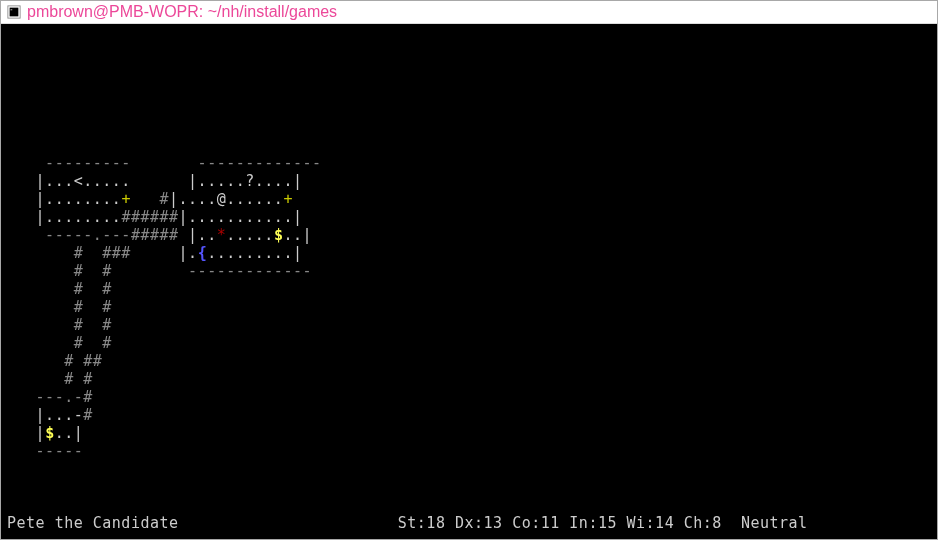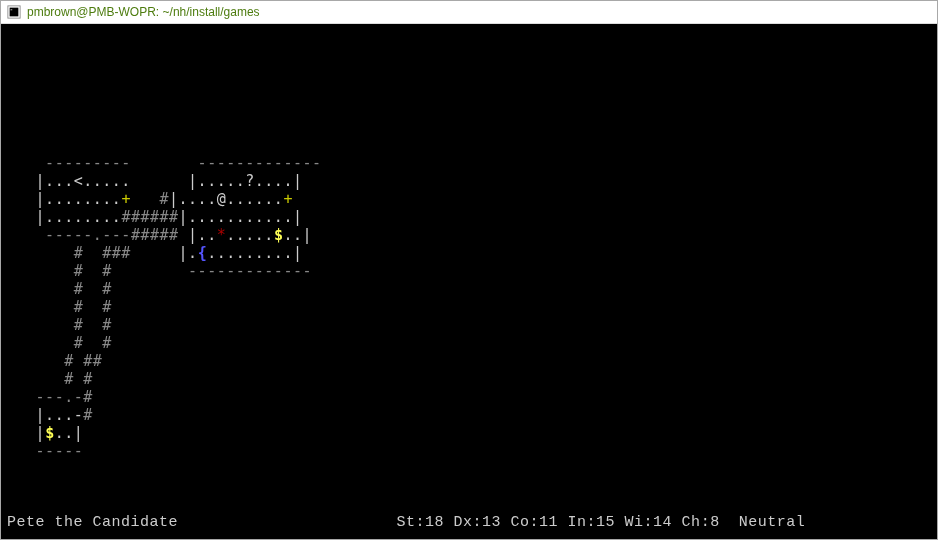--- a/index.html
+++ b/index.html
@@ -19,22 +19,22 @@
     background: #ffffff;
     display: flex;
     flex-direction: column;
   }
   .titlebar {
     height: 22px;
     background: #ffffff;
     display: flex;
     align-items: center;
     padding: 0 6px;
-    font-size: 12px;
-    color: #4d7c0f;
+    font-size: 16px;
+    color: #ec4899;
     border-bottom: 1px solid #dcdcdc;
     flex-shrink: 0;
   }
   .titlebar .icon {
     width: 14px;
     height: 14px;
     margin-right: 6px;
     flex-shrink: 0;
   }
   .titlebar .title {
@@ -54,21 +54,21 @@
     padding: 4px 6px;
     white-space: pre;
     overflow: hidden;
   }
   .c-white  { color: #cccccc; }
   .c-yellow { color: #cccc00; }
   .c-gold   { color: #ffff55; font-weight: bold; }
   .c-red    { color: #aa0000; }
   .c-blue   { color: #5555ff; font-weight: bold; }
   .c-gray   { color: #888888; }
-  .status-line { white-space: pre; font-family: Liberation Mono, monospace; }
+  .status-line { white-space: pre; }
 </style>
 </head>
 <body>
 
 <div class="window">
   <div class="titlebar">
     <span class="icon">
       <svg viewBox="0 0 16 16" width="14" height="14">
         <rect x="1" y="1" width="14" height="14" fill="#ffffff" stroke="#888888" stroke-width="1"></rect>
         <rect x="3" y="3" width="10" height="10" fill="#000000"></rect>

